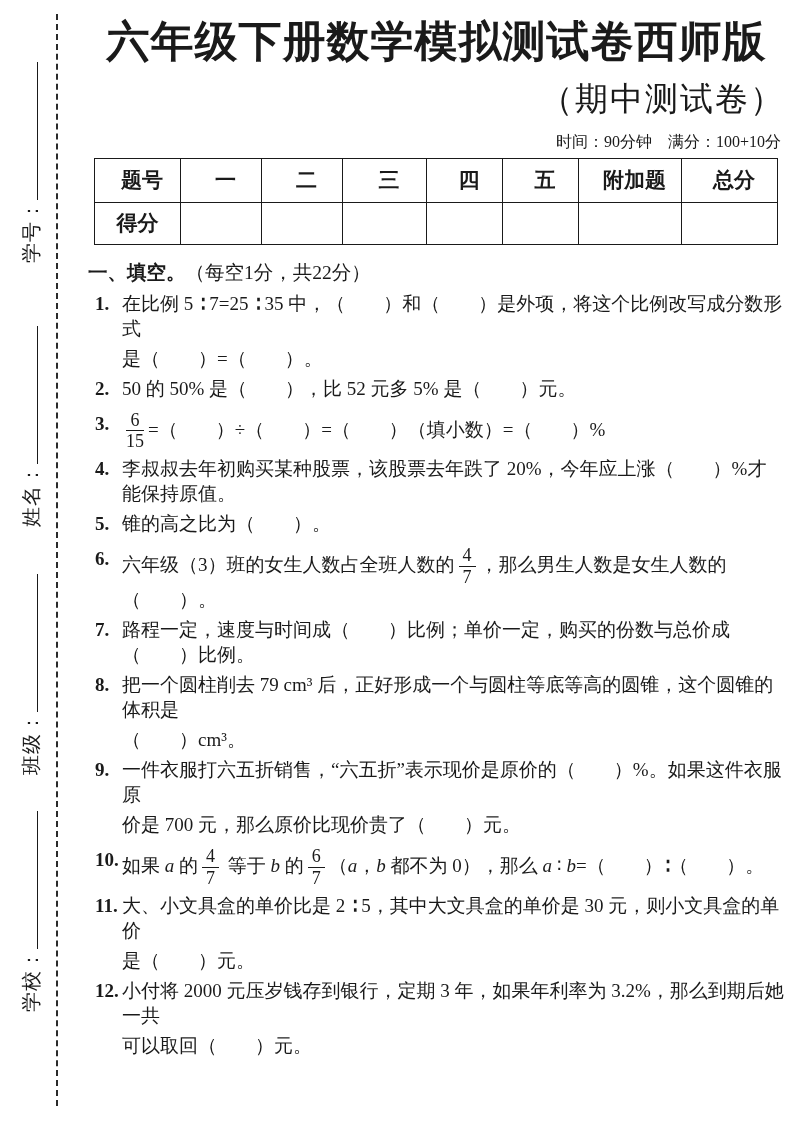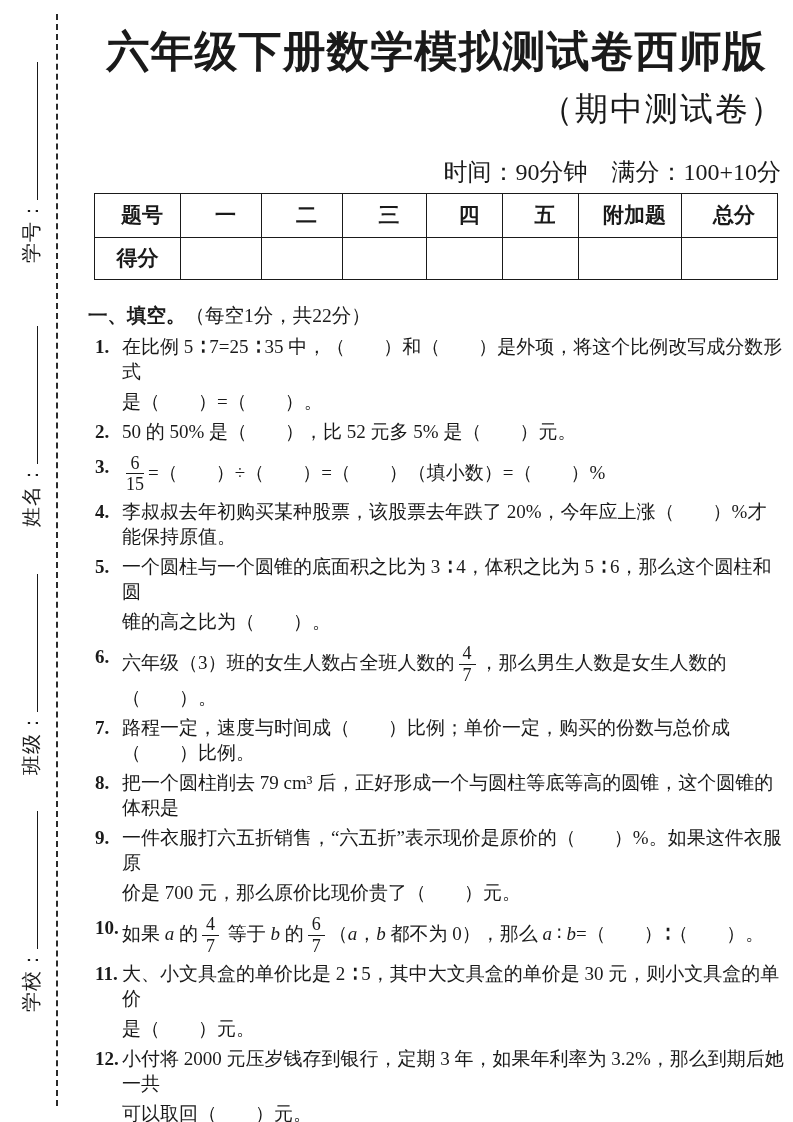--- a/index.html
+++ b/index.html
@@ -23,40 +23,40 @@
   .mf-line { display:inline-block; width:138px; height:1.05em; border-bottom:1.6px solid #1a1a1a; }
   .mfield.f1 { top:263px; }
   .mfield.f2 { top:527px; }
   .mfield.f3 { top:775px; }
   .mfield.f4 { top:1012px; }
 
   
   .content { position:absolute; left:88px; top:0; width:697px; }
 
   .title {
-    margin:10px; padding-top:18px; text-align:center;
+    margin:0; padding-top:18px; text-align:center;
     font-size:43px; font-weight:bold; letter-spacing:1px; line-height:1.1;
   }
   .subtitle {
     margin:0; margin-top:16px; text-align:right;
     font-size:33px; font-weight:normal; letter-spacing:2px; line-height:1.1;
   }
-  .meta { margin-top:28px; text-align:right; font-size:24px; padding-right:4px; }
+  .meta { margin-top:14px; text-align:right; font-size:16px; padding-right:4px; }
 
   
   table.score { border-collapse:collapse; margin-top:5px; margin-left:6px; table-layout:fixed; }
   table.score td {
     border:1.8px solid #1a1a1a; text-align:center;
     font-size:21px; font-weight:bold; padding:0;
   }
   tr.hrow td { height:43px;padding-left:9px; }
   tr.srow td { height:41px; }
 
   
-  .sec { margin-top:22px; font-size:19.5px; line-height:27px; }
+  .sec { margin-top:14px; font-size:19.5px; line-height:27px; }
   .sec-title { font-weight:bold; }
   .sec-note { font-weight:normal; }
 
   .q { display:flex; align-items:flex-start; margin-top:5px; padding-left:7px;
        font-size:19px; line-height:25px; }
   .q.tall { margin-top:10px; margin-bottom:3px; }
   .qnum { font-weight:bold; flex:none; min-width:27px; }
   .qbody { flex:1; }
   .qbody > div + div { margin-top:5px; }
 
@@ -153,41 +153,41 @@
     </div>
 
     <div class="q">
       <span class="qnum">4.</span>
       <div class="qbody"><span>李叔叔去年初购买某种股票，该股票去年跌了 20%，今年应上涨（　　）%才能保持原值。</span></div>
     </div>
 
     <div class="q">
       <span class="qnum">5.</span>
       <div class="qbody">
-        <div>一个圆柱与一个圆锥的底面积之比为 3 ∶ 4，体积之比为 5 ∶ 6，那么这个圆柱和圆</div>
         <div>锥的高之比为（　　）。</div>
       </div>
     </div>
 
     <div class="q tall">
       <span class="qnum">6.</span>
       <div class="qbody">
         <span>六年级（3）班的女生人数占全班人数的</span><span class="frac"><span class="fn">4</span><span class="fd">7</span></span><span>，那么男生人数是女生人数的（　　）。</span>
       </div>
     </div>
 
     <div class="q">
       <span class="qnum">7.</span>
       <div class="qbody"><span>路程一定，速度与时间成（　　）比例；单价一定，购买的份数与总价成（　　）比例。</span></div>
     </div>
 
     <div class="q">
       <span class="qnum">8.</span>
       <div class="qbody">
         <div>把一个圆柱削去 79 cm³ 后，正好形成一个与圆柱等底等高的圆锥，这个圆锥的体积是</div>
+        <div>（　　）cm³。</div>
       </div>
     </div>
 
     <div class="q">
       <span class="qnum">9.</span>
       <div class="qbody">
         <div>一件衣服打六五折销售，“六五折”表示现价是原价的（　　）%。如果这件衣服原</div>
         <div>价是 700 元，那么原价比现价贵了（　　）元。</div>
       </div>
     </div>

